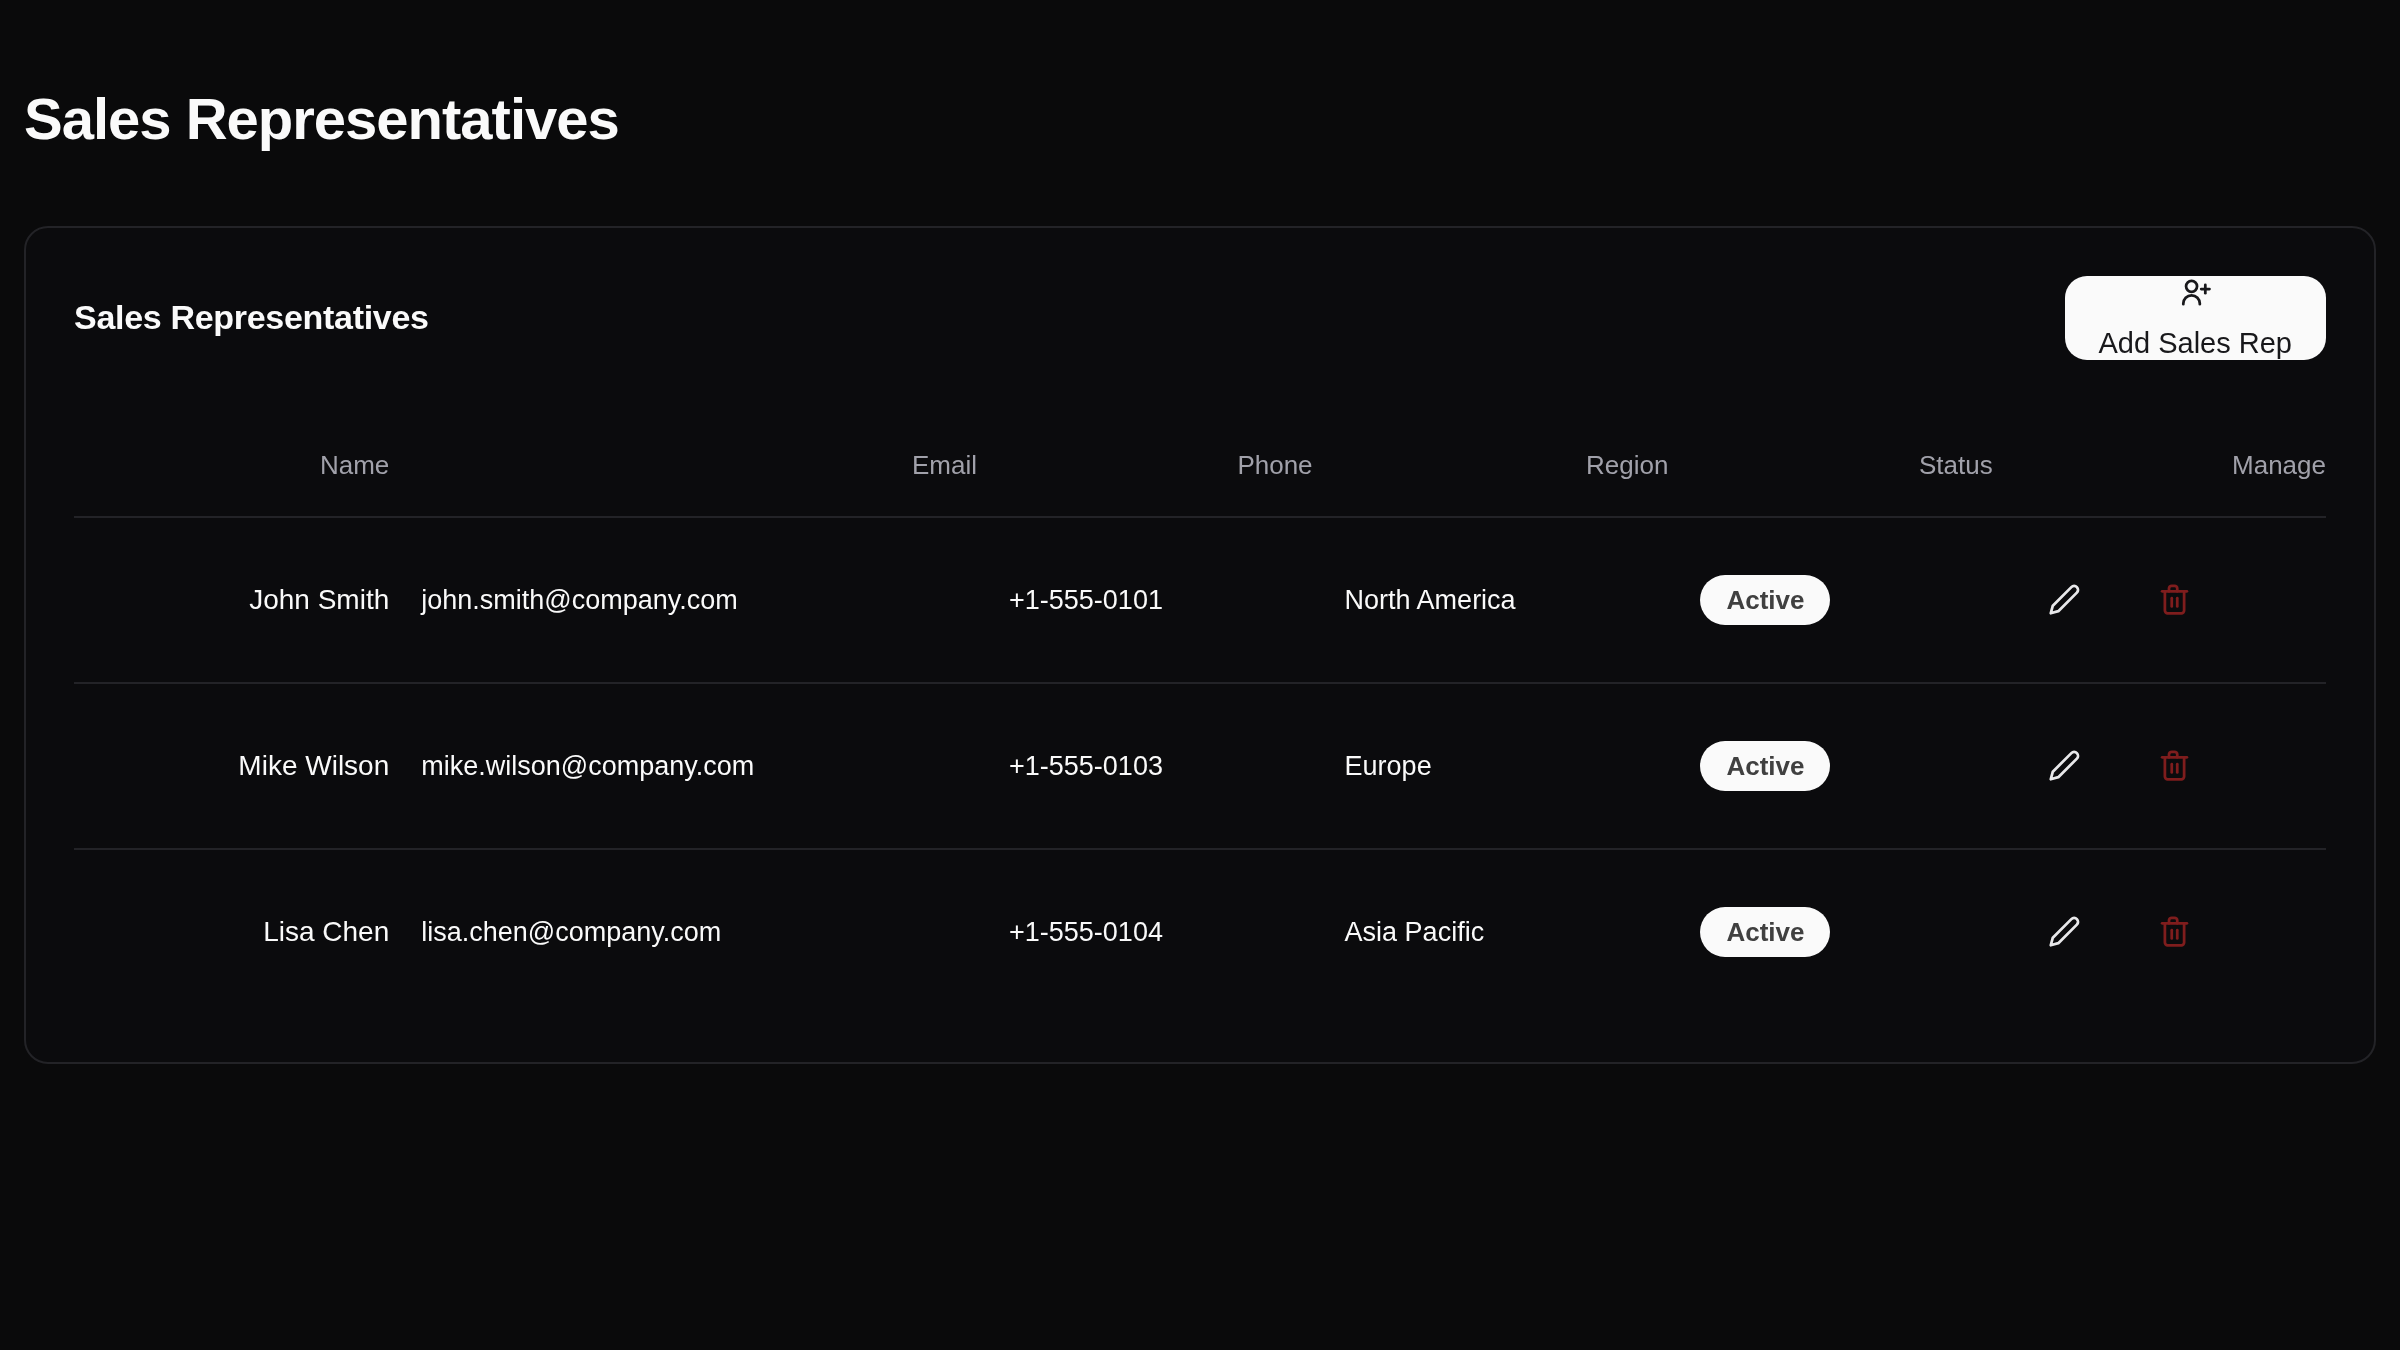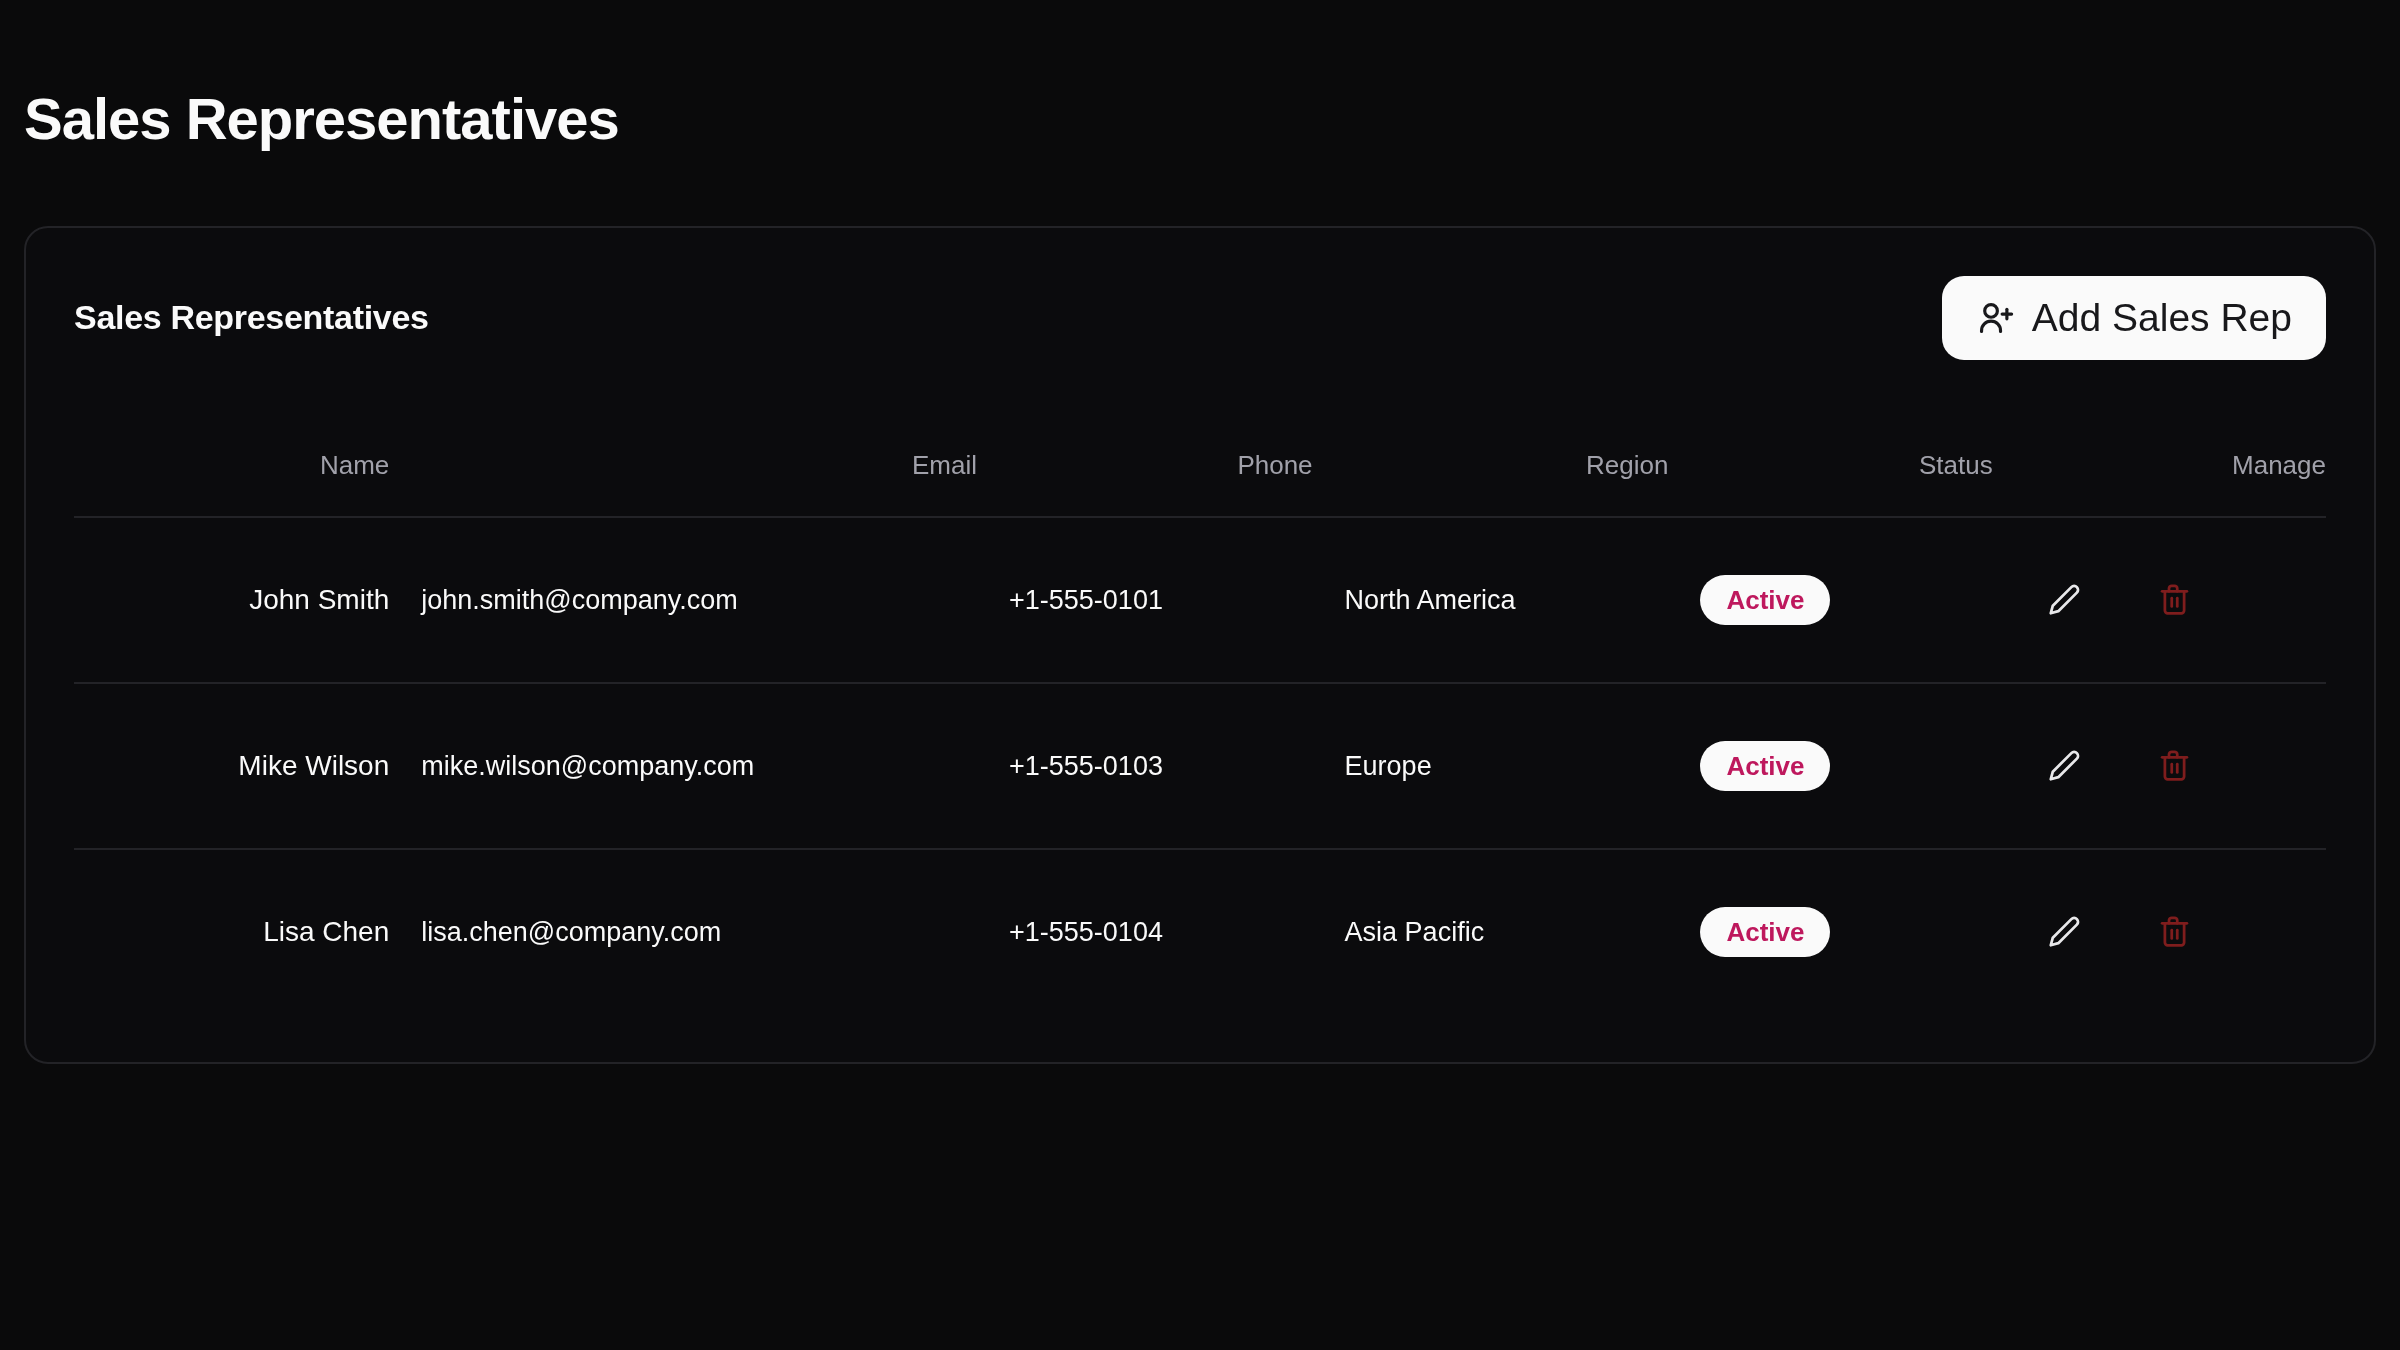--- a/index.html
+++ b/index.html
@@ -49,23 +49,24 @@
     display: inline-flex;
     align-items: center;
     gap: 18px;
     height: 84px;
     padding: 0 34px;
     background: #fafafa;
     color: #18181b;
     border: none;
     border-radius: 22px;
     font-family: inherit;
-    font-size: 39px;
+    font-size: 29px;
     font-weight: 500;
     cursor: pointer;
+    flex-direction: column;
   }
   .add-btn svg { display: block; }
 
   table {
     width: 100%;
     margin-top: 16px;
     border-collapse: collapse;
     table-layout: fixed;
   }
   col.c-name   { width: 14.0%; }
@@ -92,21 +93,21 @@
     line-height: 30px;
     vertical-align: middle;
   }
   tbody tr:not(:last-child) td { border-bottom: 2px solid #232327; }
   td.cell-name { font-size: 28px; font-weight: 500; text-align: right; }
 
   .badge {
     display: inline-block;
     padding: 10px 26px;
     background: #fafafa;
-    color: #be185d;
+    color: #404040;
     border-radius: 999px;
     font-size: 26px;
     font-weight: 700;
     line-height: 30px;
   }
 
   .icon-btn {
     display: inline-flex;
     align-items: center;
     justify-content: center;

